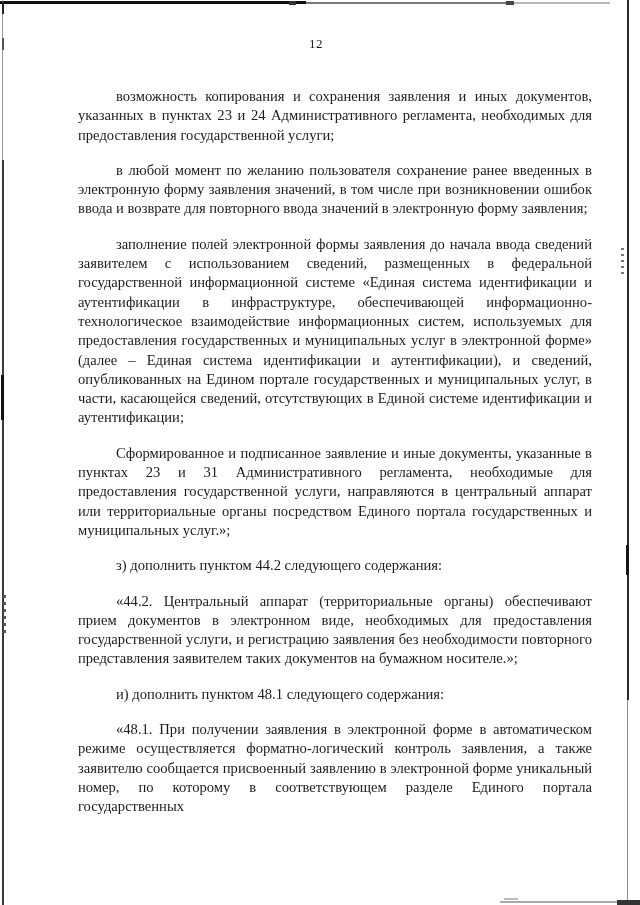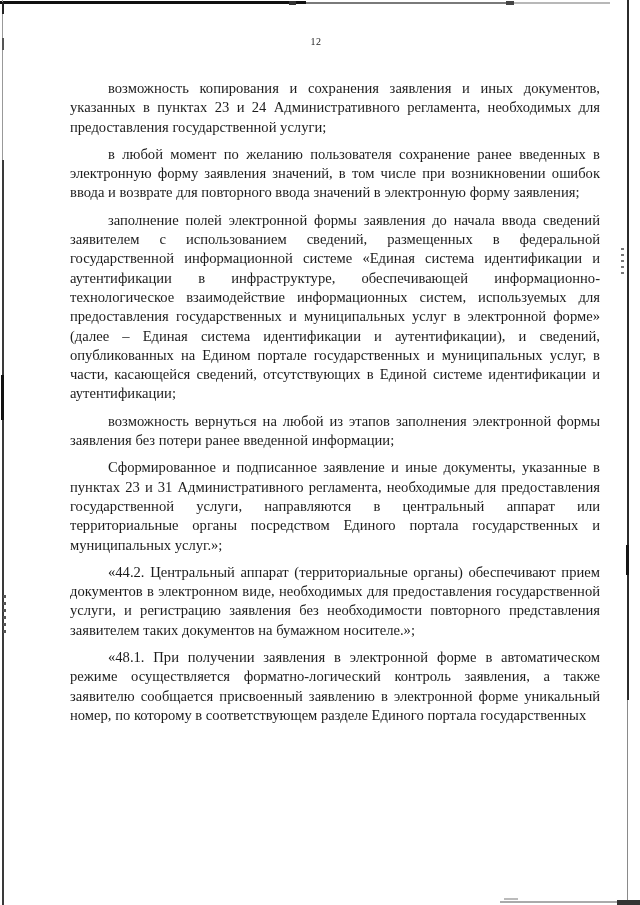--- a/index.html
+++ b/index.html
@@ -33,34 +33,34 @@
                        background: repeating-linear-gradient(to bottom, #777777 0 2px, transparent 2px 6px); }
   .bottom-line  { left: 500px; top: 901px; width: 140px; height: 2px; background: #aaaaaa; }
   .bottom-dark  { left: 617px; top: 900px; width: 23px;  height: 5px; background: #333333; }
   .bottom-marks { left: 504px; top: 898px; width: 14px;  height: 2px; background: #bbbbbb; }
   
   .page-number {
     position: absolute;
     top: 36px; left: 0;
     width: 632px;
     text-align: center;
-    font-size: 10px;
+    font-size: 13px;
     letter-spacing: 0.5px;
   }
   .body-text {
     position: absolute;
     top: 71px;
     left: 62px;
     width: 546px;
     font-size: 14.6px;
     line-height: 19.3px;
     text-align: justify;
   }
   .body-text p {
-    margin: 8px;
+    margin: 16px;
     padding: 0;
     text-indent: 38px;
   }
 </style>
 </head>
 <body>
 
 <div class="page">
 
   <div class="artifact top-bar-1"></div>
@@ -81,18 +81,19 @@
   <div class="artifact bottom-line"></div>
   <div class="artifact bottom-dark"></div>
   <div class="artifact bottom-marks"></div>
 
   <div class="page-number">12</div>
 
   <div class="body-text">
       <p>возможность копирования и сохранения заявления и иных документов, указанных в пунктах 23 и 24 Административного регламента, необходимых для предоставления государственной услуги;</p>
       <p>в любой момент по желанию пользователя сохранение ранее введенных в электронную форму заявления значений, в том числе при возникновении ошибок ввода и возврате для повторного ввода значений в электронную форму заявления;</p>
       <p>заполнение полей электронной формы заявления до начала ввода сведений заявителем с использованием сведений, размещенных в федеральной государственной информационной системе «Единая система идентификации и аутентификации в инфраструктуре, обеспечивающей информационно-технологическое взаимодействие информационных систем, используемых для предоставления государственных и муниципальных услуг в электронной форме» (далее – Единая система идентификации и аутентификации), и сведений, опубликованных на Едином портале государственных и муниципальных услуг, в части, касающейся сведений, отсутствующих в Единой системе идентификации и аутентификации;</p>
-      <p>возможность вернуться на любой из этапов заполнения электронной формы заявления без потери ранее введенной информации;</p>
       <p>Сформированное и подписанное заявление и иные документы, указанные в пунктах 23 и 31 Административного регламента, необходимые для предоставления государственной услуги, направляются в центральный аппарат или территориальные органы посредством Единого портала государственных и муниципальных услуг.»;</p>
+      <p>з) дополнить пунктом 44.2 следующего содержания:</p>
       <p>«44.2. Центральный аппарат (территориальные органы) обеспечивают прием документов в электронном виде, необходимых для предоставления государственной услуги, и регистрацию заявления без необходимости повторного представления заявителем таких документов на бумажном носителе.»;</p>
+      <p>и) дополнить пунктом 48.1 следующего содержания:</p>
       <p>«48.1. При получении заявления в электронной форме в автоматическом режиме осуществляется форматно-логический контроль заявления, а также заявителю сообщается присвоенный заявлению в электронной форме уникальный номер, по которому в соответствующем разделе Единого портала государственных</p>
     </div>
 </div>
 
 </body></html>

